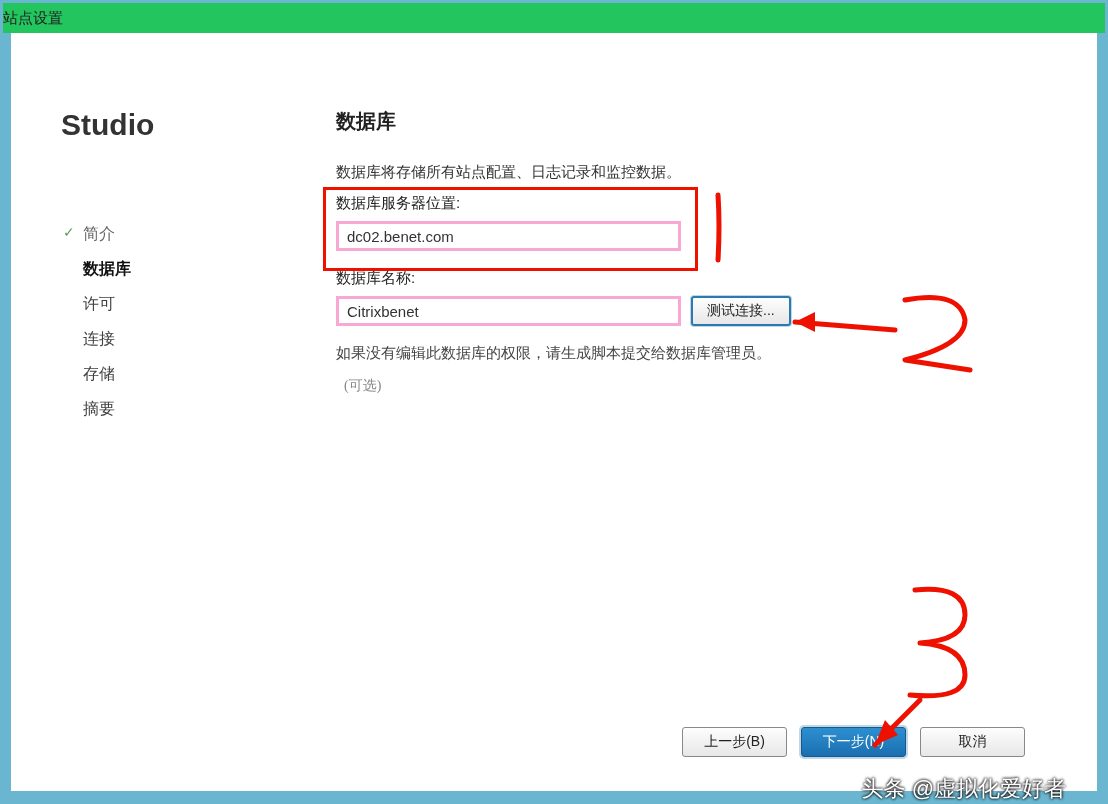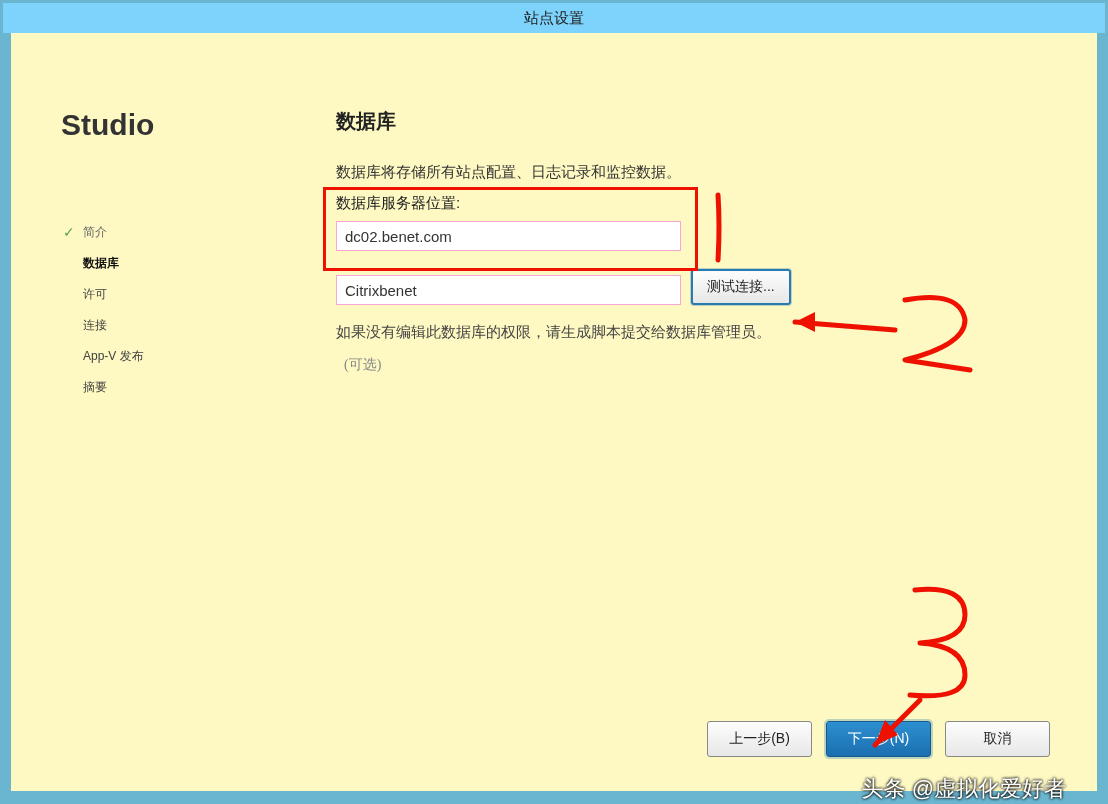--- a/index.html
+++ b/index.html
@@ -6,47 +6,47 @@
     body {
       font-family: "Segoe UI", "Microsoft YaHei", Arial, sans-serif;
       background: #6ab6d0;
       padding: 3px;
       width: 1108px;
       height: 804px;
       overflow: hidden;
       position: relative;
     }
     .titlebar {
-      background: #7dd3fc;
+      background: #22c55e;
       height: 30px;
-      text-align: center;
+      text-align: left;
       line-height: 30px;
       font-size: 15px;
       color: #222;
     }
     .window {
-      background: #fef9c3;
+      background: #ffffff;
       margin: 0 8px 8px 8px;
       height: 758px;
       display: flex;
       position: relative;
     }
     .sidebar {
       width: 285px;
       padding: 75px 30px 30px 50px;
     }
     .studio-title {
       font-size: 30px;
       font-weight: 600;
       color: #333;
       margin-bottom: 75px;
     }
     .steps { list-style: none; }
     .steps li {
-      font-size: 12px;
+      font-size: 16px;
       color: #404040;
       padding: 7px 0 7px 22px;
       position: relative;
     }
     .steps li.done { color: #666; }
     .steps li.done::before {
       content: "✓";
       position: absolute;
       left: 2px;
       color: #5a9e5a;
@@ -74,52 +74,52 @@
     .field-label {
       font-size: 15px;
       font-weight: 400;
       color: #222;
       margin-bottom: 8px;
       display: block;
     }
     .text-input {
       width: 345px;
       height: 30px;
-      border: 1px solid #f9a8d4;
+      border: 3px solid #f9a8d4;
       padding: 4px 8px;
       font-size: 15px;
       color: #333;
       font-family: inherit;
       outline: none;
     }
     .input-row { display: flex; align-items: flex-end; gap: 10px; }
     .btn {
       background: linear-gradient(#fdfdfd, #e7e7e7);
       border: 1px solid #888;
       border-radius: 3px;
-      height: 36px;
+      height: 30px;
       padding: 0 14px;
       font-size: 14px;
       color: #222;
       cursor: pointer;
       font-family: inherit;
     }
     .btn.highlight {
       border: 2px solid #2a7ab0;
       box-shadow: 0 0 0 1px rgba(42,122,176,0.3);
     }
     .hint {
       font-size: 15px;
       color: #444;
       margin: 14px 0 14px 0;
     }
     .optional-label { color: #888; font-size: 14px; margin-left: 8px; font-family: Liberation Serif, serif; }
     .footer-buttons {
       position: absolute;
-      right: 47px;
+      right: 72px;
       bottom: 34px;
       display: flex;
       gap: 14px;
     }
     .footer-buttons .btn { width: 105px; }
     .btn.primary {
       background: linear-gradient(#2d8fd0, #1a6fb0);
       border: 1px solid #145a8a;
       color: #fff;
       box-shadow: 0 0 0 2px rgba(42,122,176,0.3);
@@ -157,35 +157,36 @@
 
 <div class="window">
 
   <div class="sidebar">
     <div class="studio-title">Studio</div>
     <ul class="steps">
       <li class="done"><span>简介</span></li>
       <li class="current"><span>数据库</span></li>
       <li><span>许可</span></li>
       <li><span>连接</span></li>
-      <li><span>App-V 发布</span></li>
+      <li><span>存储</span></li>
       <li><span>摘要</span></li>
     </ul>
   </div>
 
   <div class="main">
     <div class="page-title">数据库</div>
     <div class="description">数据库将存储所有站点配置、日志记录和监控数据。</div>
 
     <div class="field-block">
       <span class="field-label">数据库服务器位置:</span>
       <input class="text-input" type="text" value="dc02.benet.com" style="">
     </div>
 
     <div class="field-block">
+      <span class="field-label">数据库名称:</span>
       <div class="input-row">
         <input class="text-input" type="text" value="Citrixbenet" style="">
         <button class="btn highlight">测试连接...</button>
       </div>
     </div>
 
     <div class="hint">如果没有编辑此数据库的权限，请生成脚本提交给数据库管理员。</div>
 
     <div class="input-row">
       <span class="optional-label">(可选)</span>

